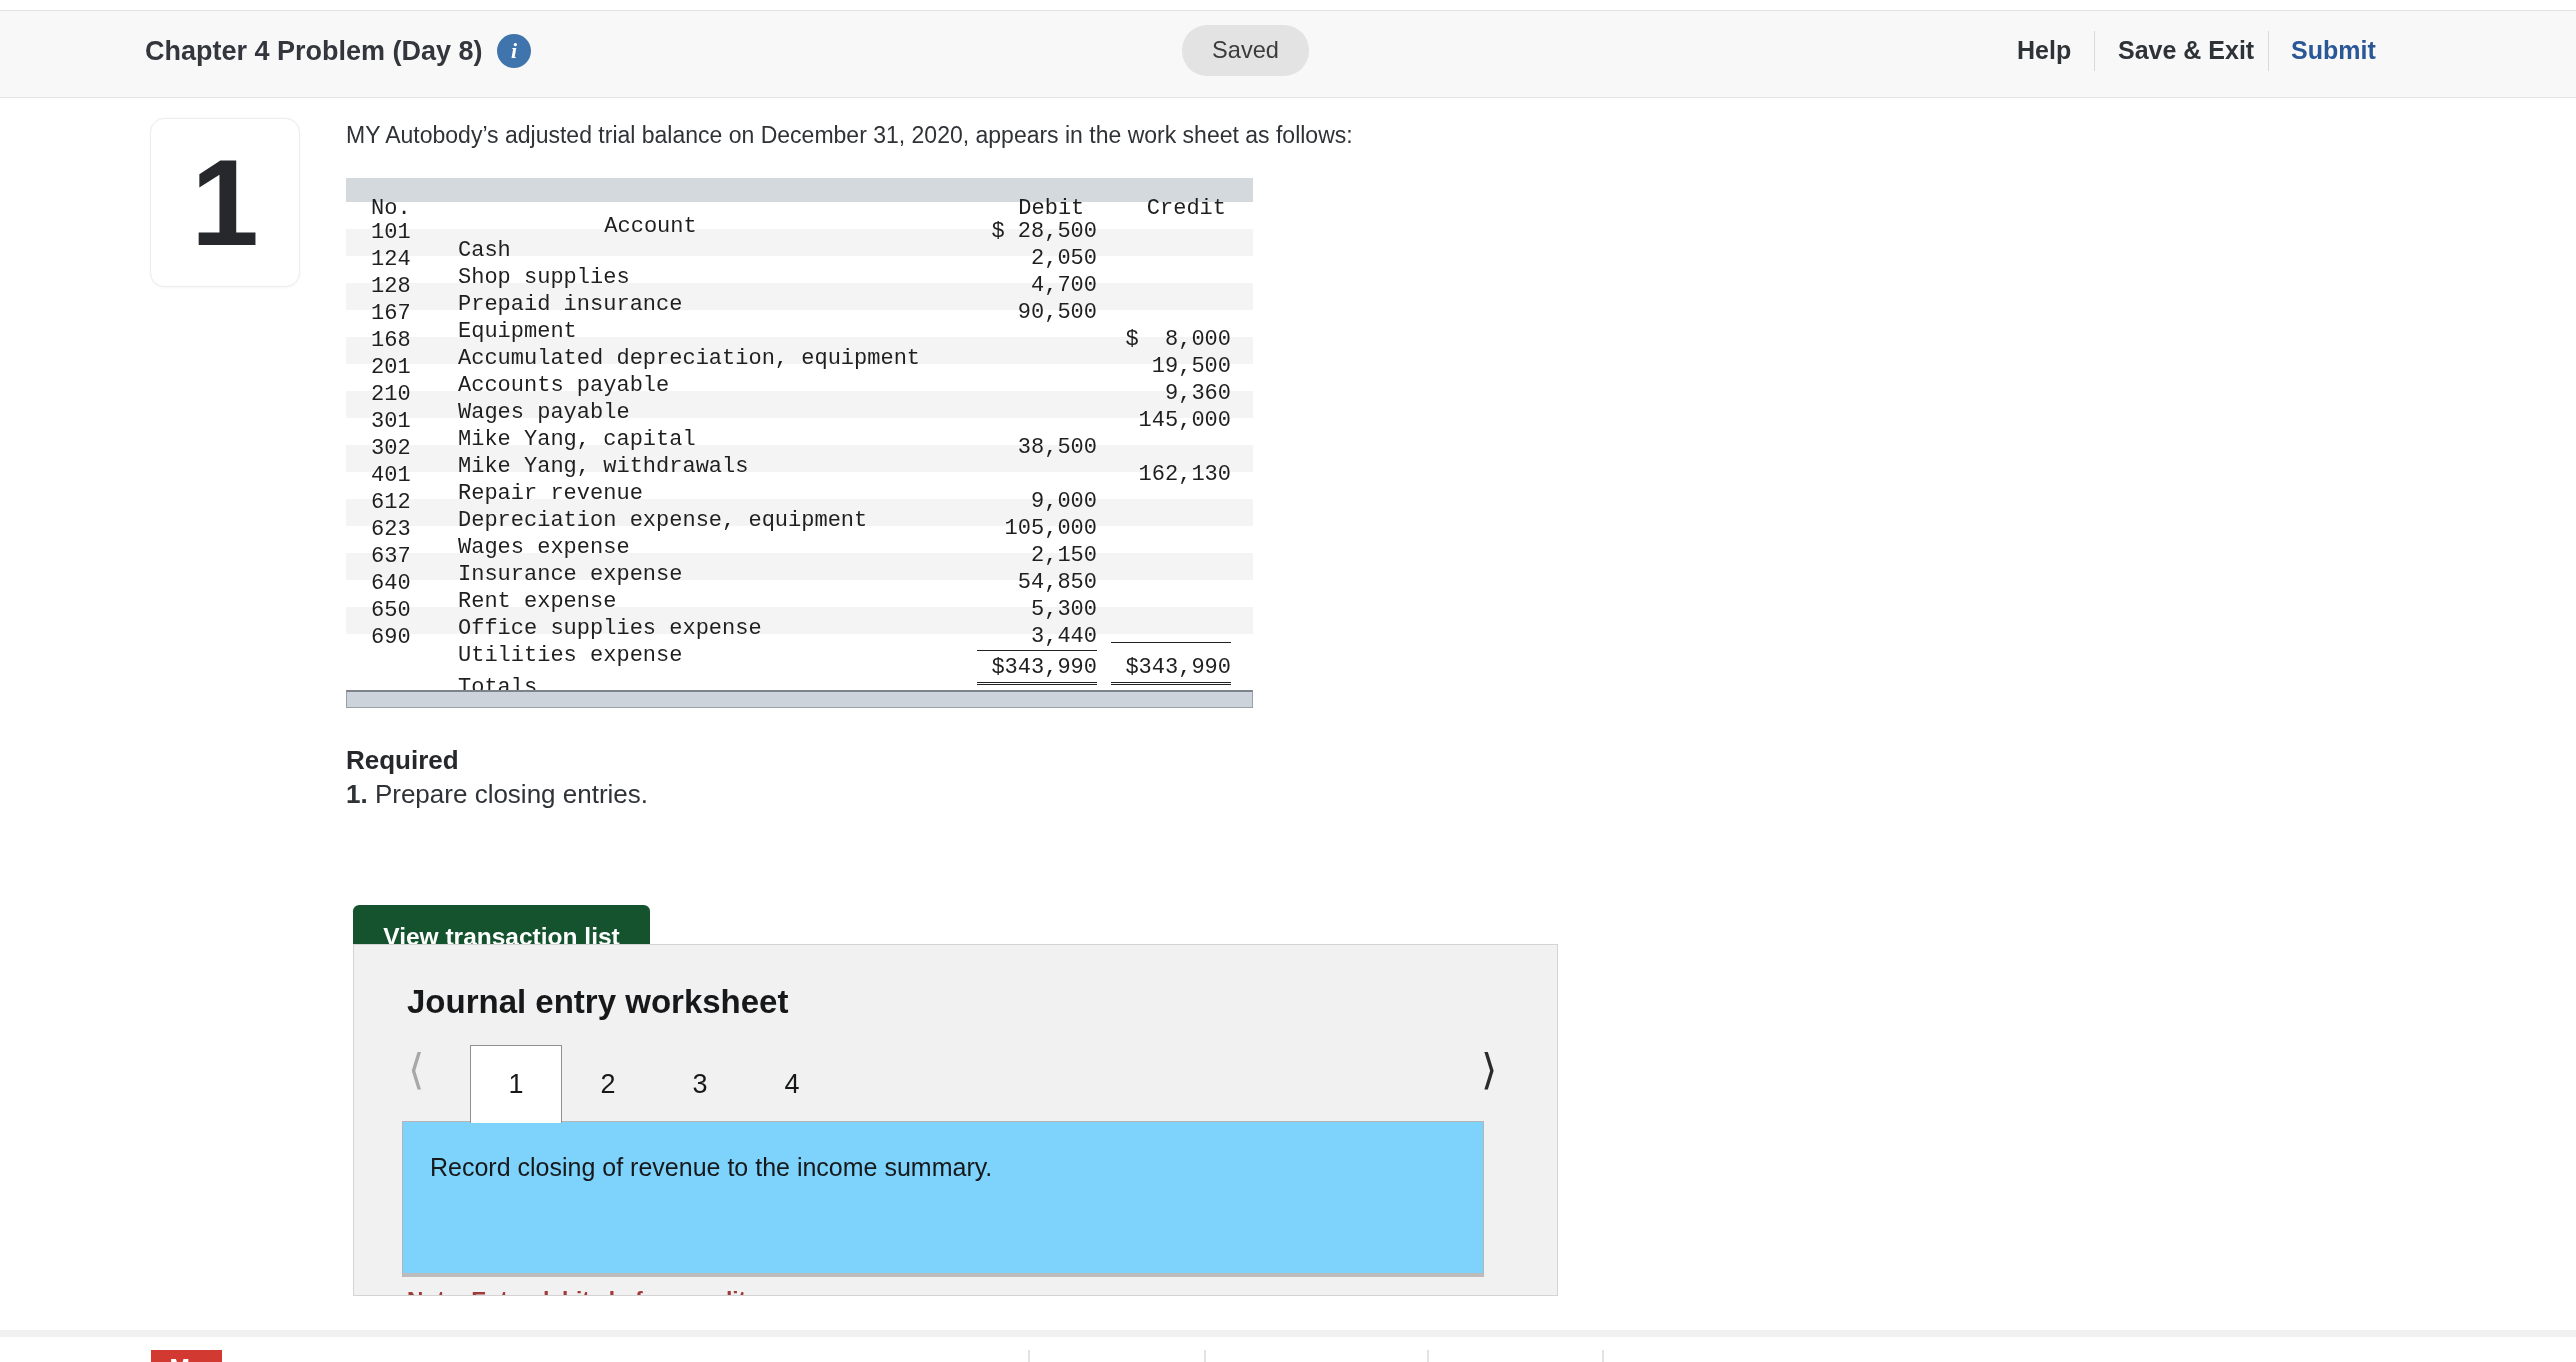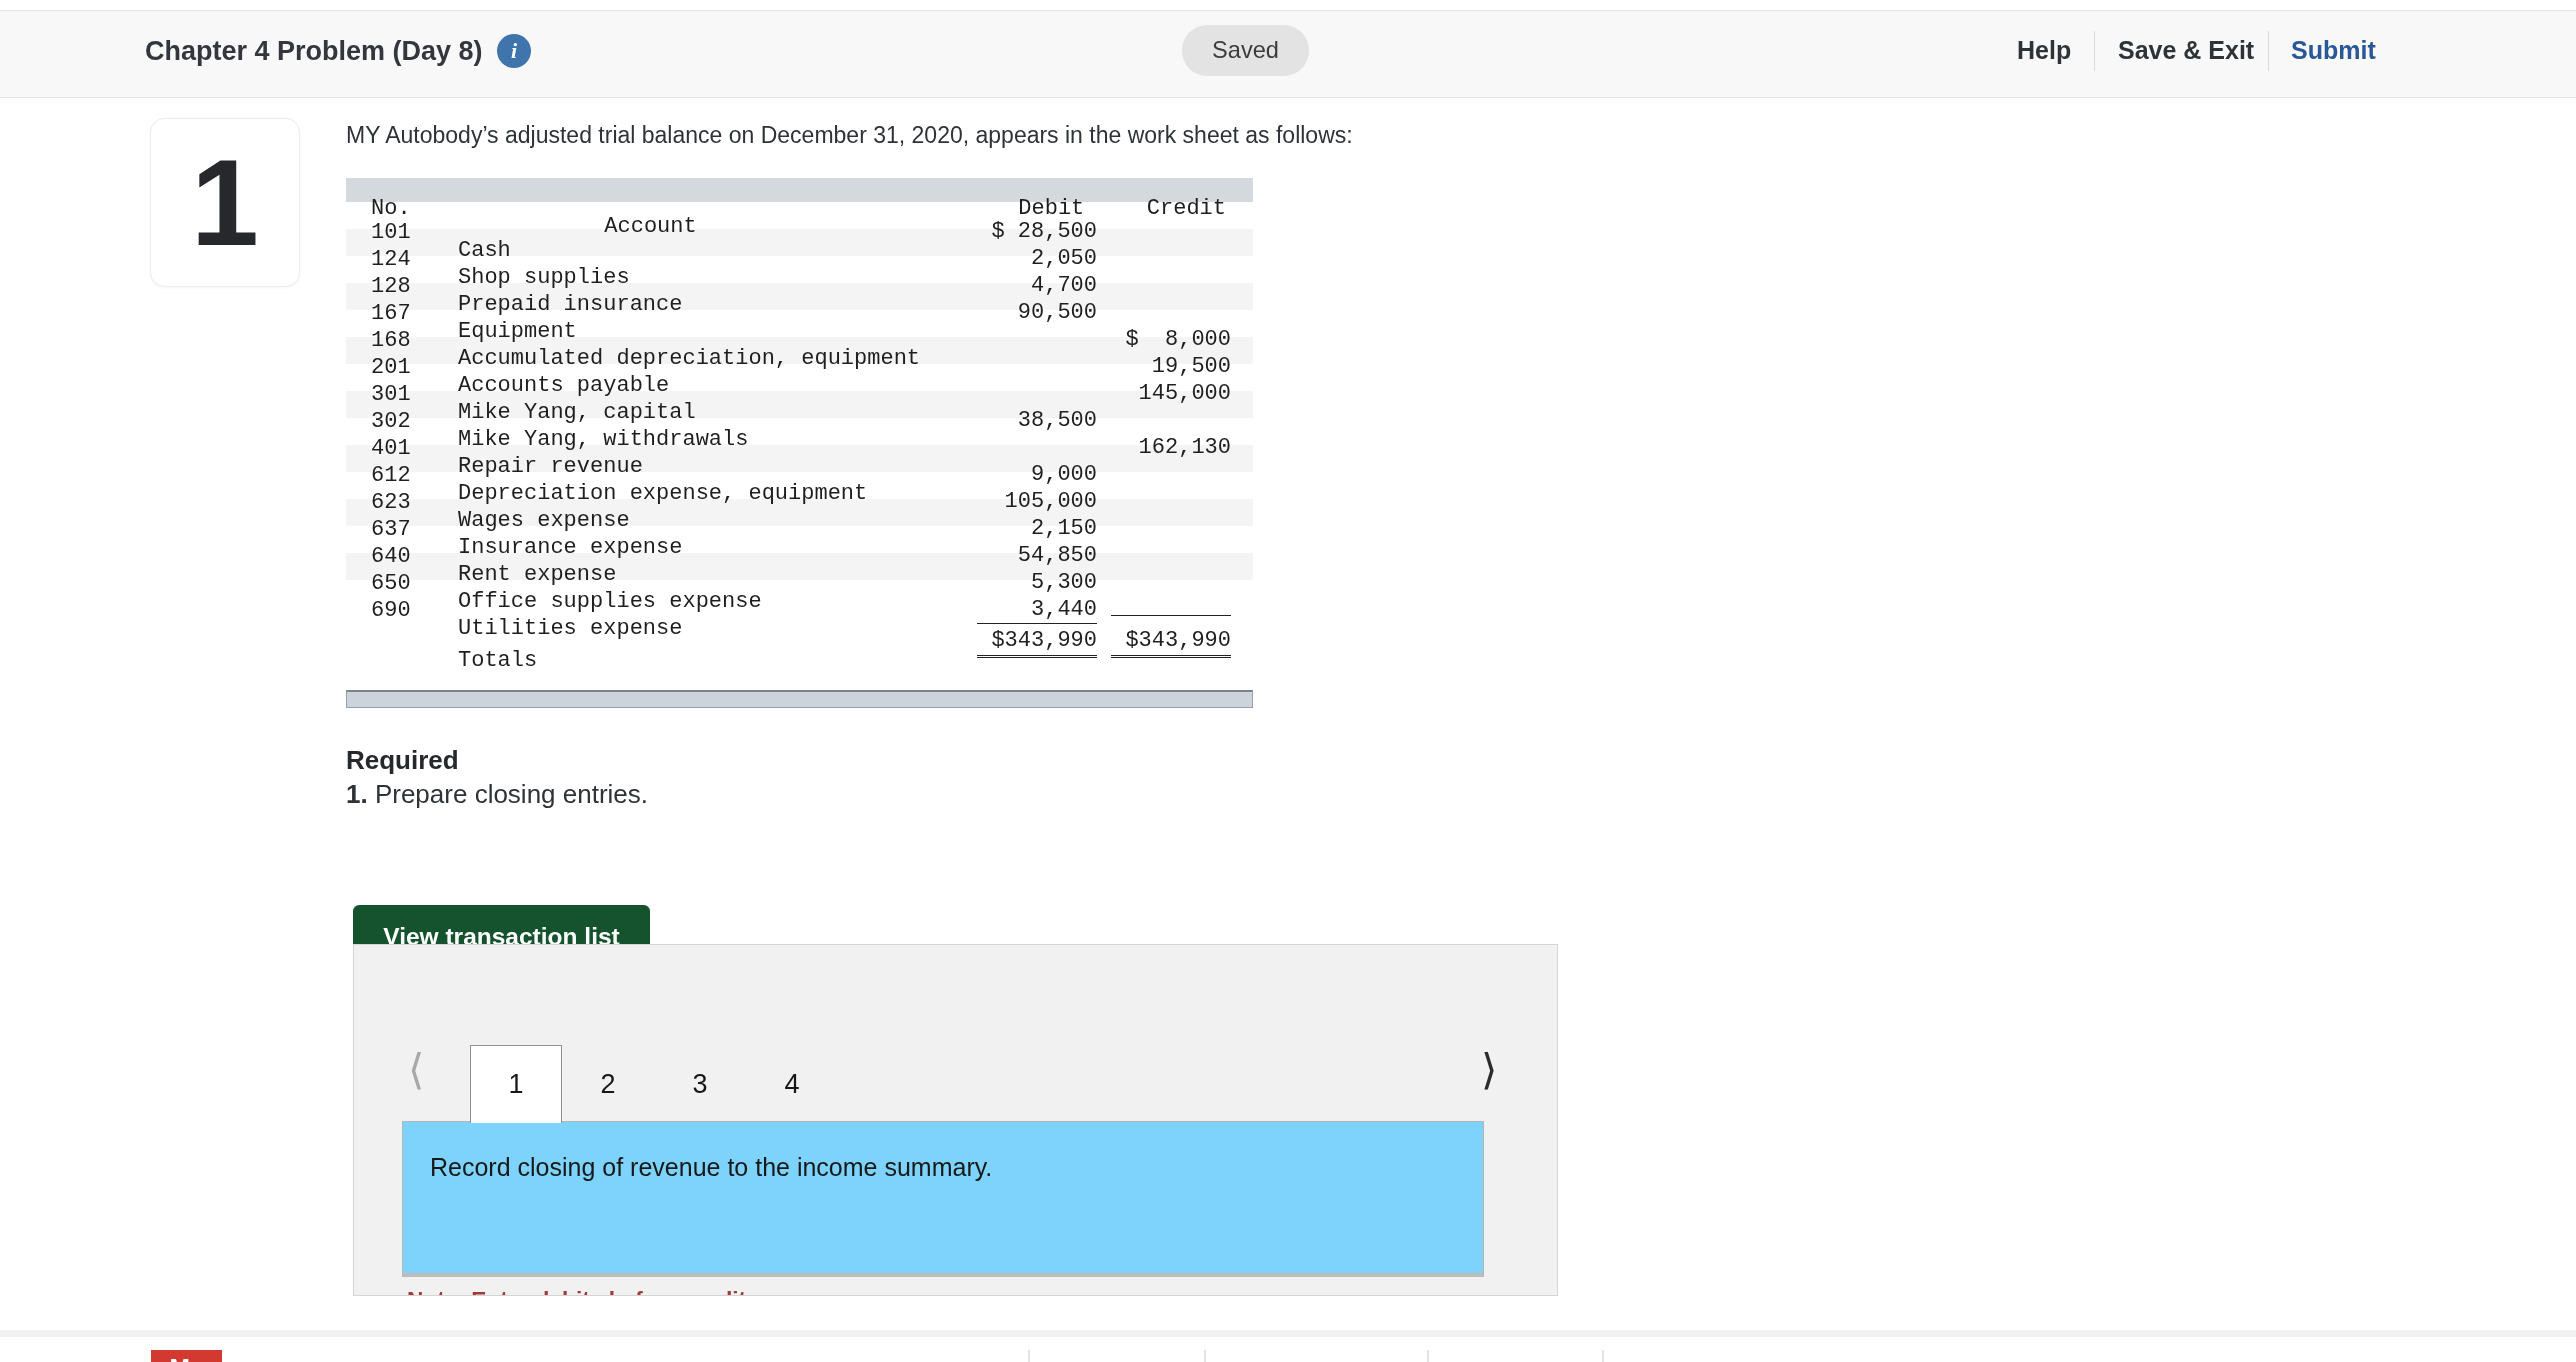--- a/index.html
+++ b/index.html
@@ -156,20 +156,26 @@
         <div class="c-credit"><span class="amt">$  8,000</span></div>
       </div>
 
       <div class="tb-row">
         <div class="c-no">201</div>
         <div class="c-acct">Accounts payable</div>
         <div class="c-debit"><span class="amt"></span></div>
         <div class="c-credit"><span class="amt">19,500</span></div>
       </div>
 
+      <div class="tb-row">
+        <div class="c-no">210</div>
+        <div class="c-acct">Wages payable</div>
+        <div class="c-debit"><span class="amt"></span></div>
+        <div class="c-credit"><span class="amt">9,360</span></div>
+      </div>
 
       <div class="tb-row">
         <div class="c-no">301</div>
         <div class="c-acct">Mike Yang, capital</div>
         <div class="c-debit"><span class="amt"></span></div>
         <div class="c-credit"><span class="amt">145,000</span></div>
       </div>
 
       <div class="tb-row">
         <div class="c-no">302</div>
@@ -235,20 +241,21 @@
   </div>
 </div>
 <div class="abs" id="tb-scrollbar"></div>
 
 <div class="abs" id="required-heading">Required</div>
 <div class="abs" id="required-item"><b>1.</b><span> Prepare closing entries.</span></div>
 
 <button class="abs" id="view-btn">View transaction list</button>
 
 <div class="abs" id="panel">
+  <div class="abs" id="panel-title">Journal entry worksheet</div>
   <div class="abs chev" id="chev-left">⟨</div>
   <div class="abs" id="tabs">
 
       <div class="tab active">
         <span>1</span>
       </div>
 
       <div class="tab">
         <span>2</span>
       </div>

